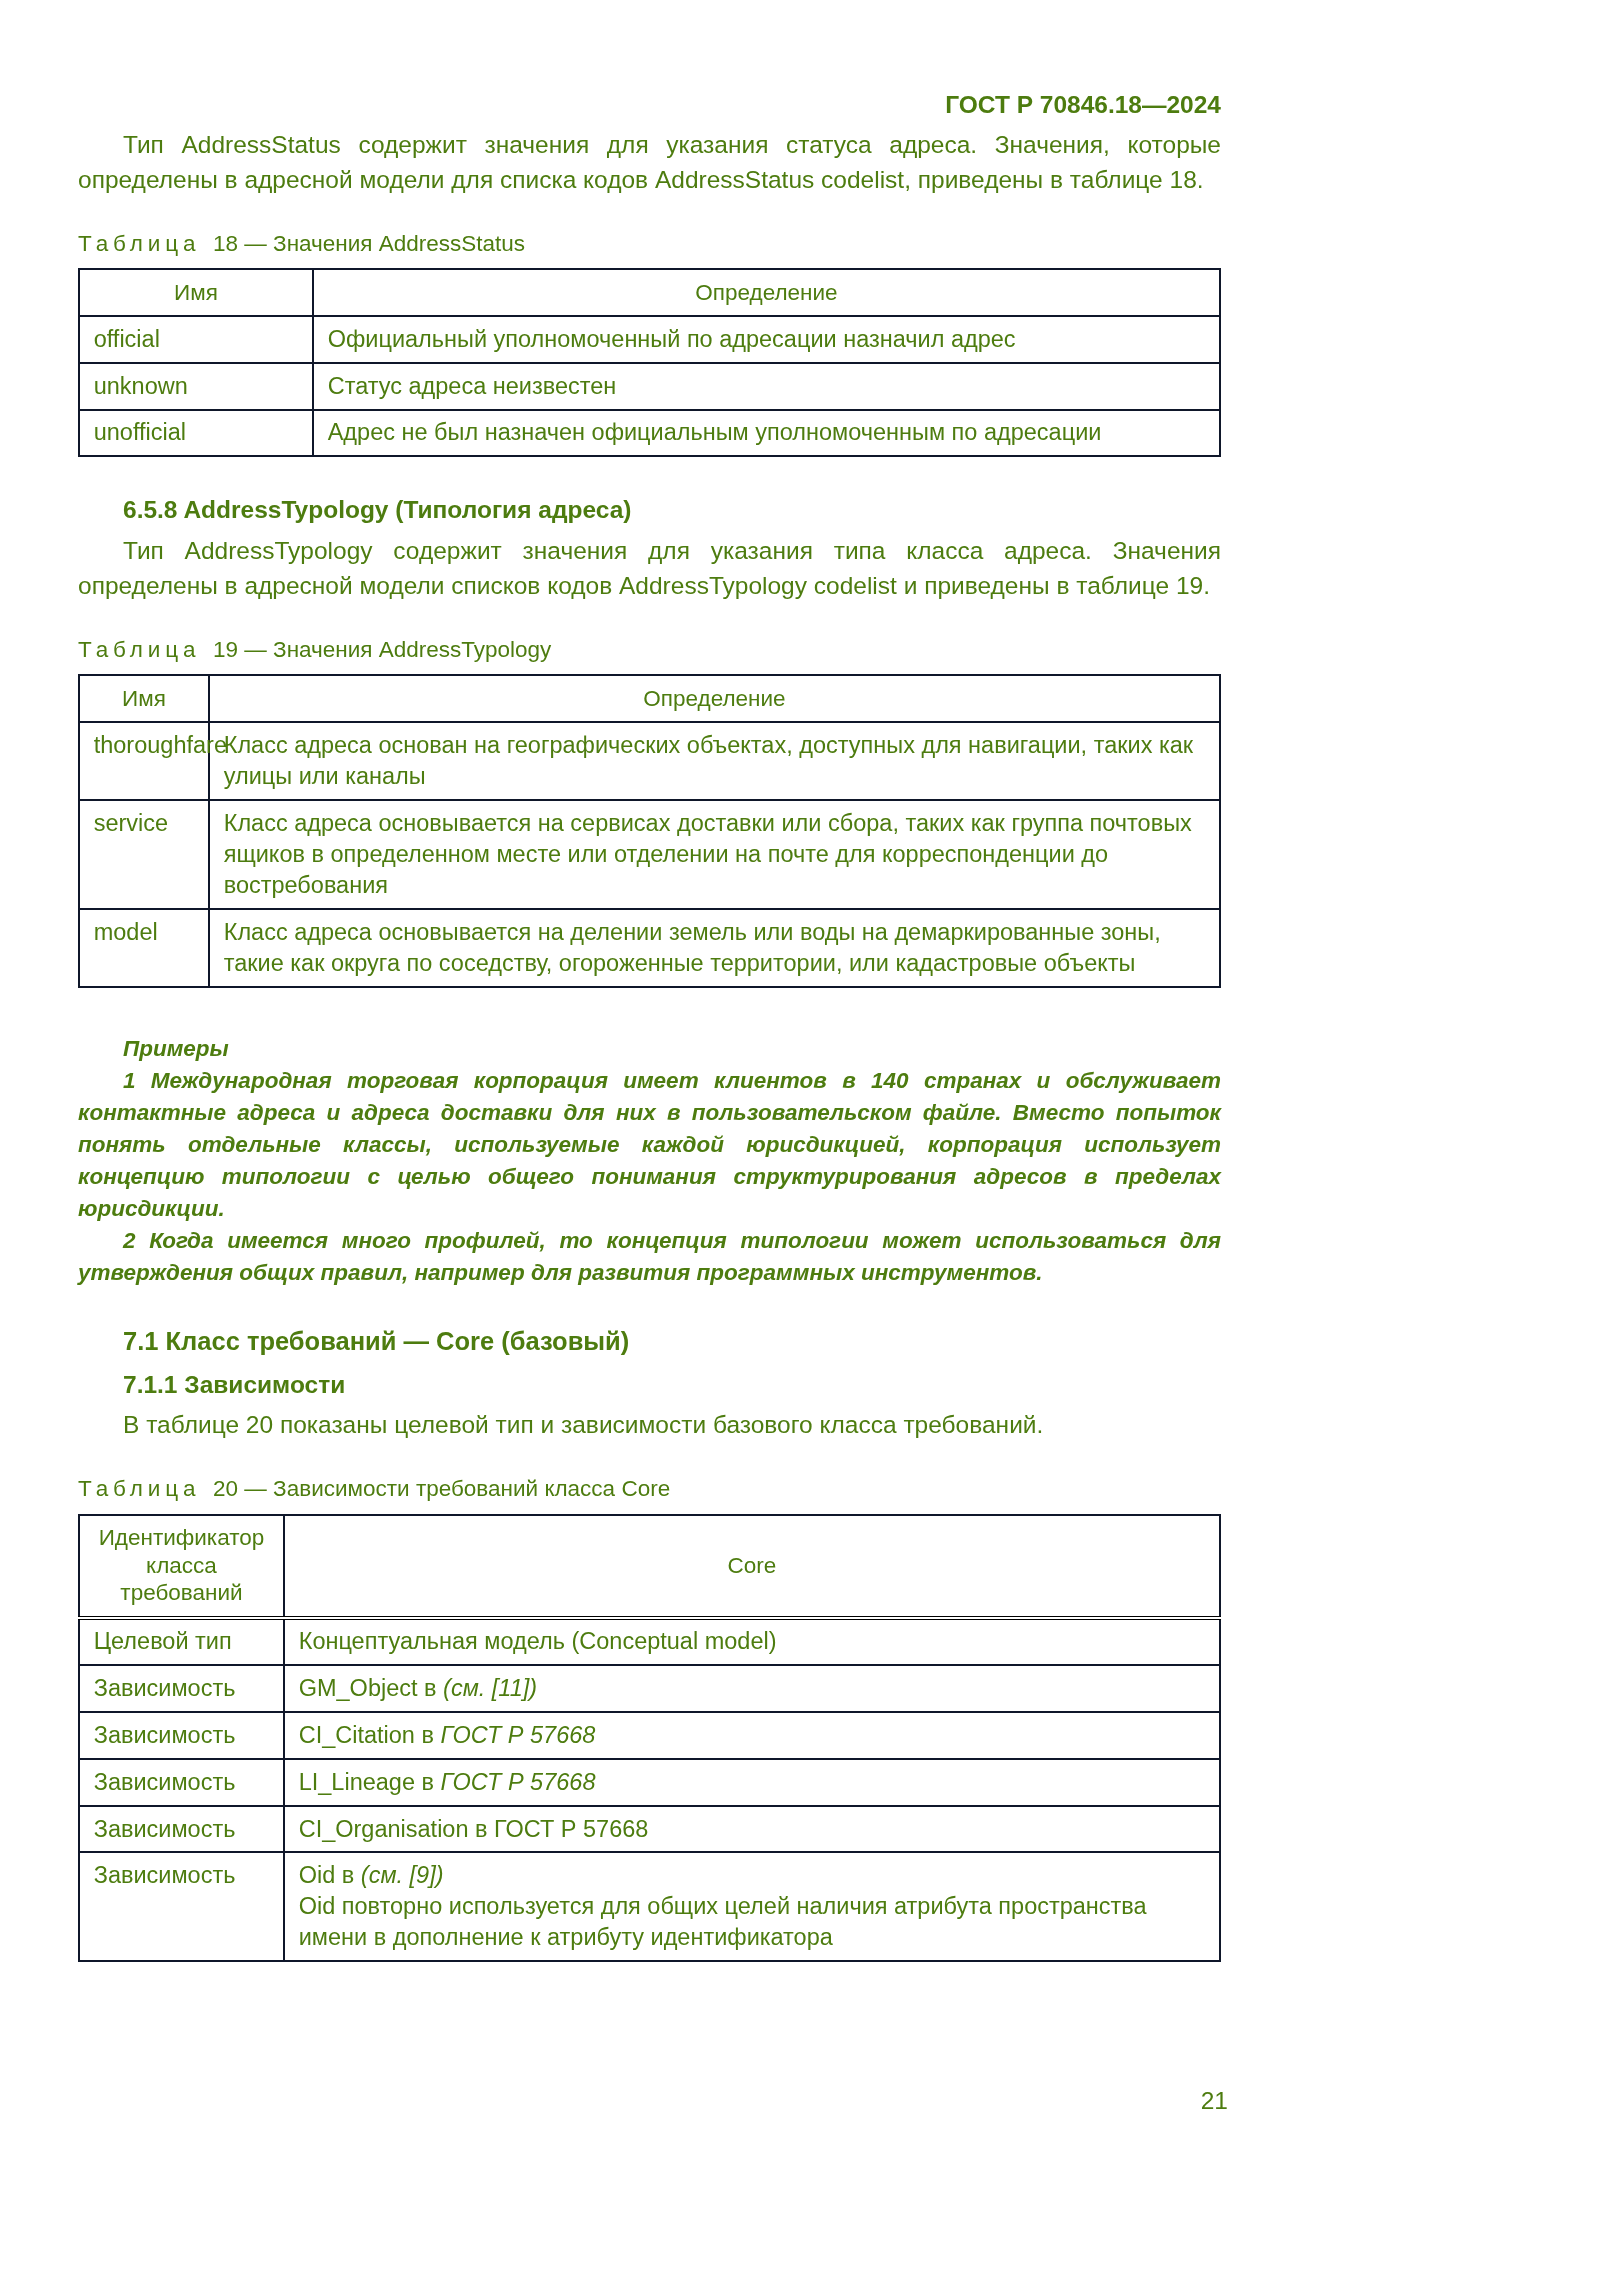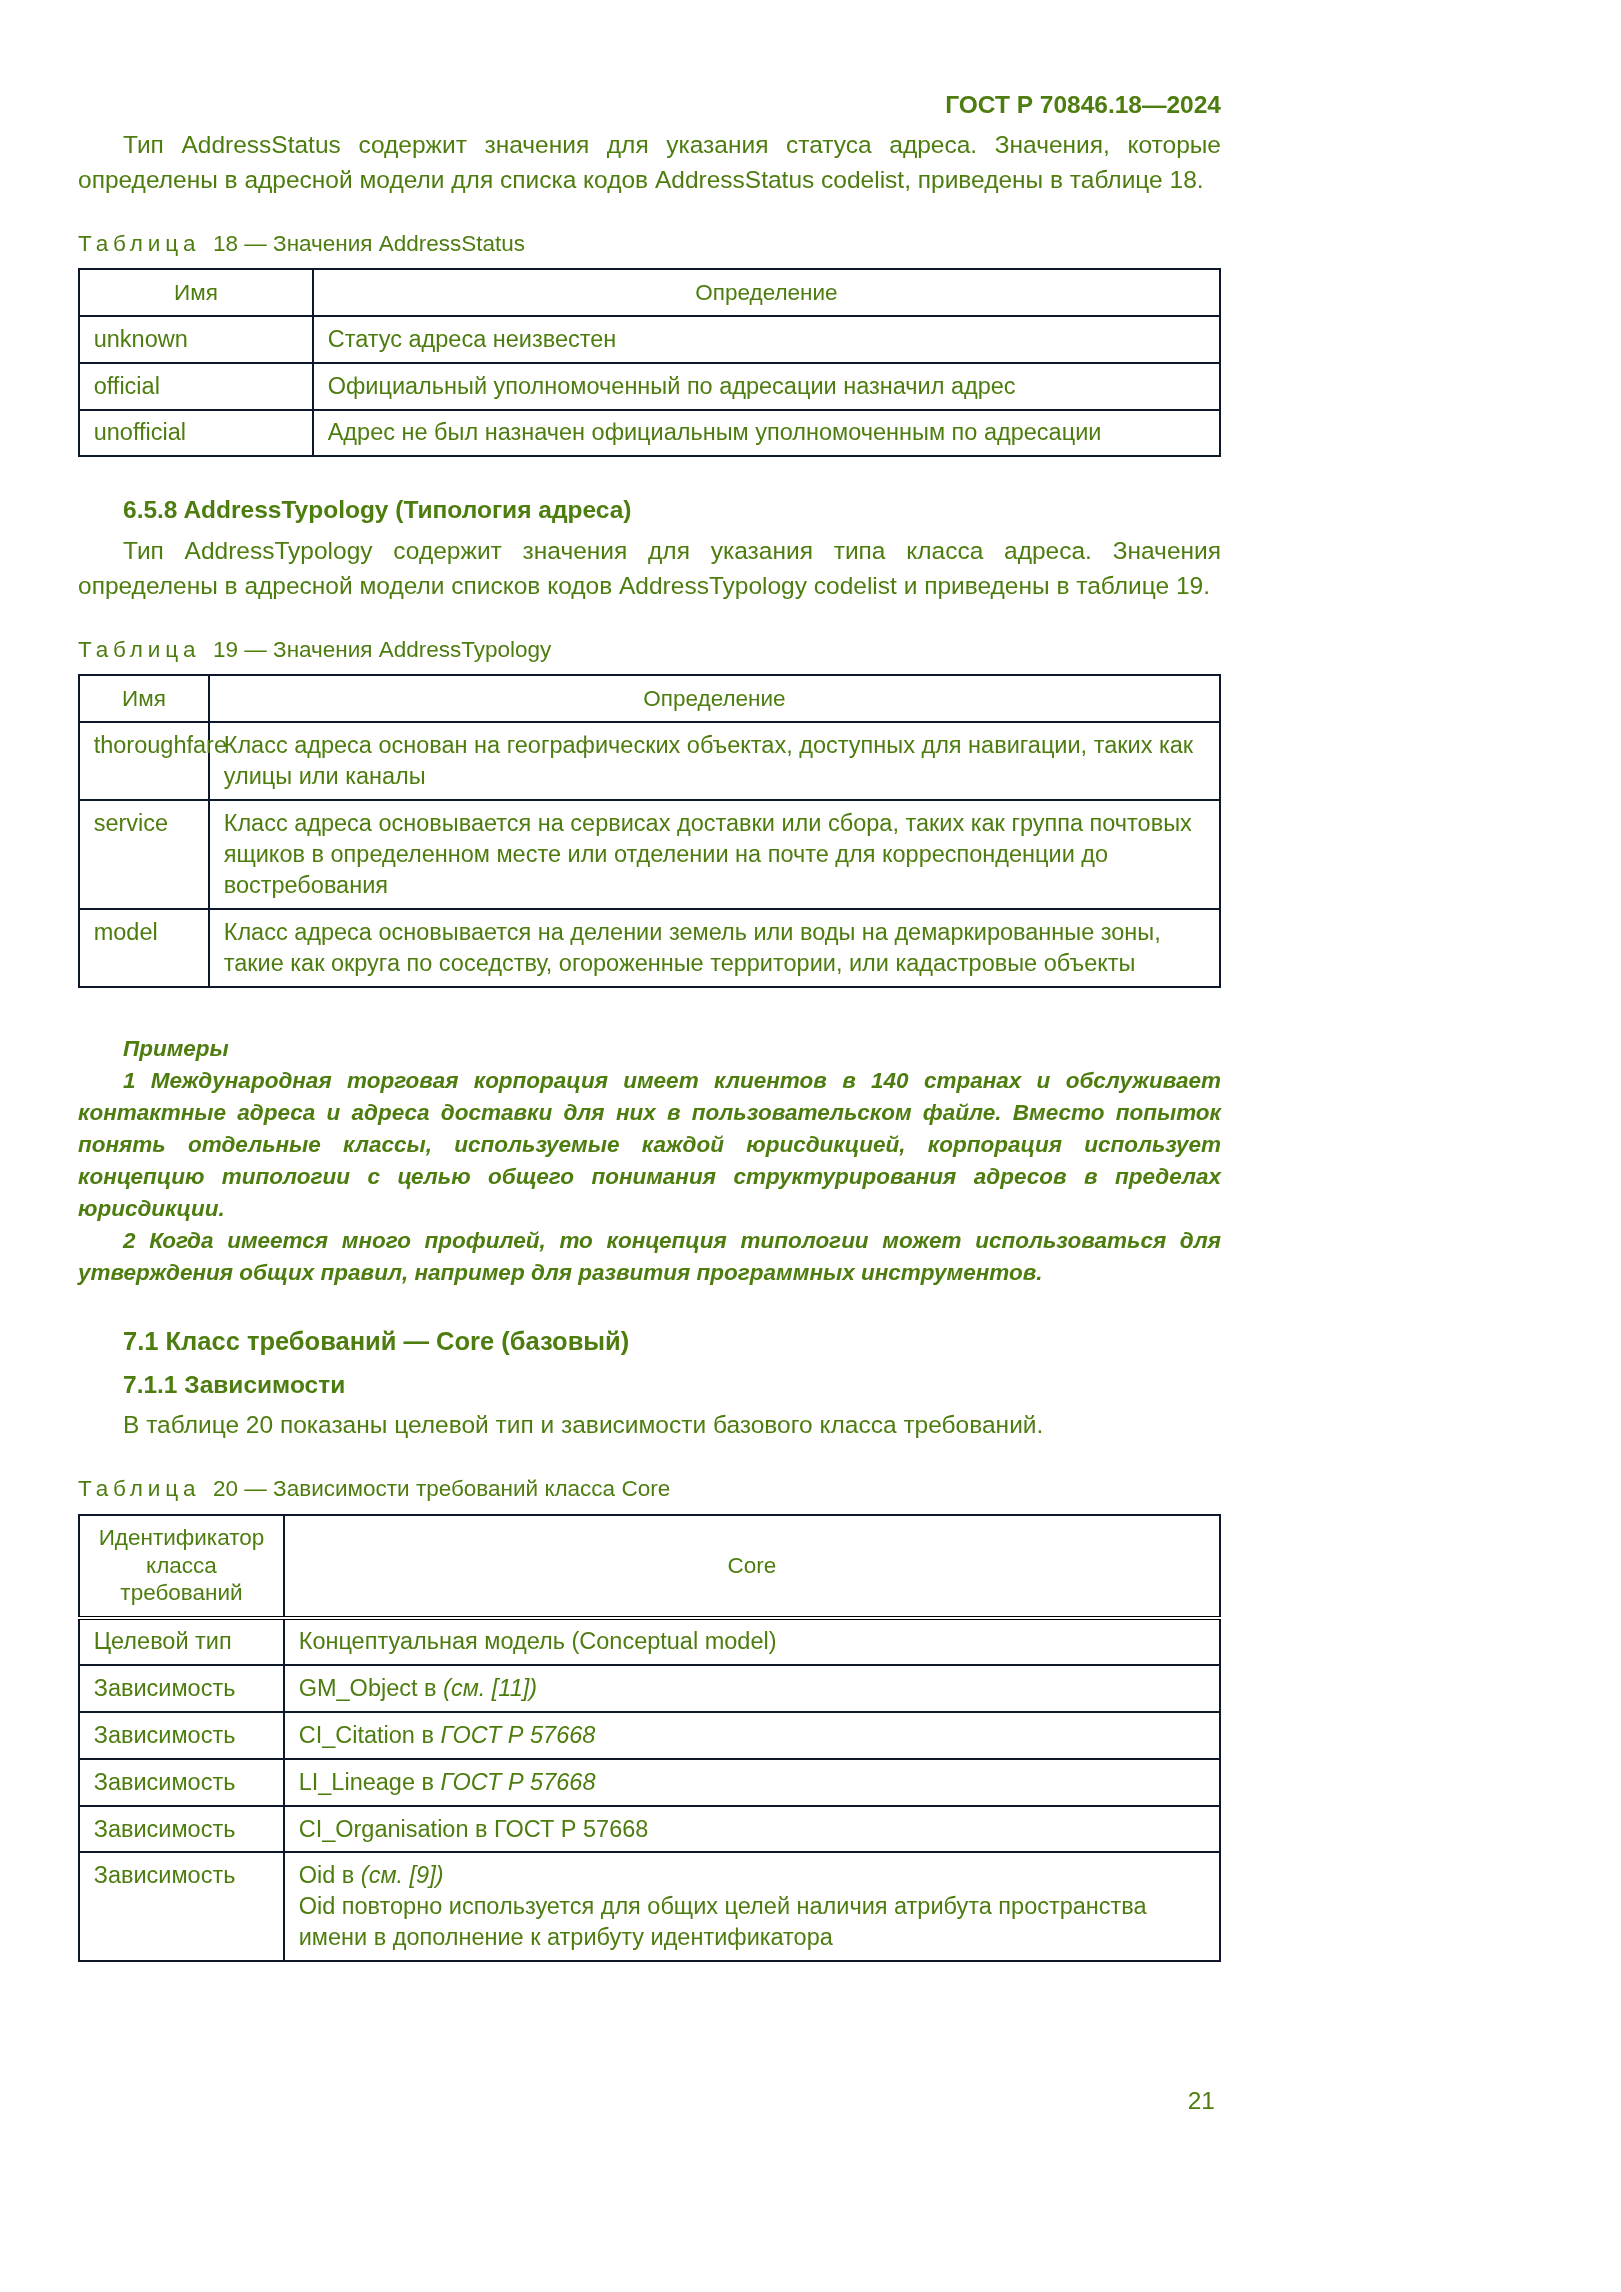--- a/index.html
+++ b/index.html
@@ -97,21 +97,21 @@
   }
   .h-s711 {
     font-size: 24.5px;
     font-weight: bold;
     margin: 12px 0 0 45px;
     line-height: 31px;
   }
   .page-number {
     position: absolute;
     top: 2086px;
-    right: 406px;
+    right: 393px;
     font-size: 24.5px;
     line-height: 29px;
   }
 </style>
 </head>
 <body>
 
 <div class="page">
   <div class="content">
 
@@ -129,26 +129,26 @@
           <col>
         </colgroup>
       <thead>
         <tr>
           <th>Имя</th>
           <th>Определение</th>
         </tr>
       </thead>
       <tbody>
         <tr>
+          <td>official</td>
+          <td>Официальный уполномоченный по адресации назначил адрес</td>
+        </tr>
+        <tr>
           <td>unknown</td>
           <td>Статус адреса неизвестен</td>
-        </tr>
-        <tr>
-          <td>official</td>
-          <td>Официальный уполномоченный по адресации назначил адрес</td>
         </tr>
         <tr>
           <td>unofficial</td>
           <td>Адрес не был назначен официальным уполномоченным по адресации</td>
         </tr>
       </tbody>
     </table>
 
     <div class="h-sub">6.5.8 AddressTypology (Типология адреса)</div>
     <p class="body">Тип AddressTypology содержит значения для указания типа класса адреса. Значения определены в адресной модели списков кодов AddressTypology codelist и приведены в таблице 19.</p>

